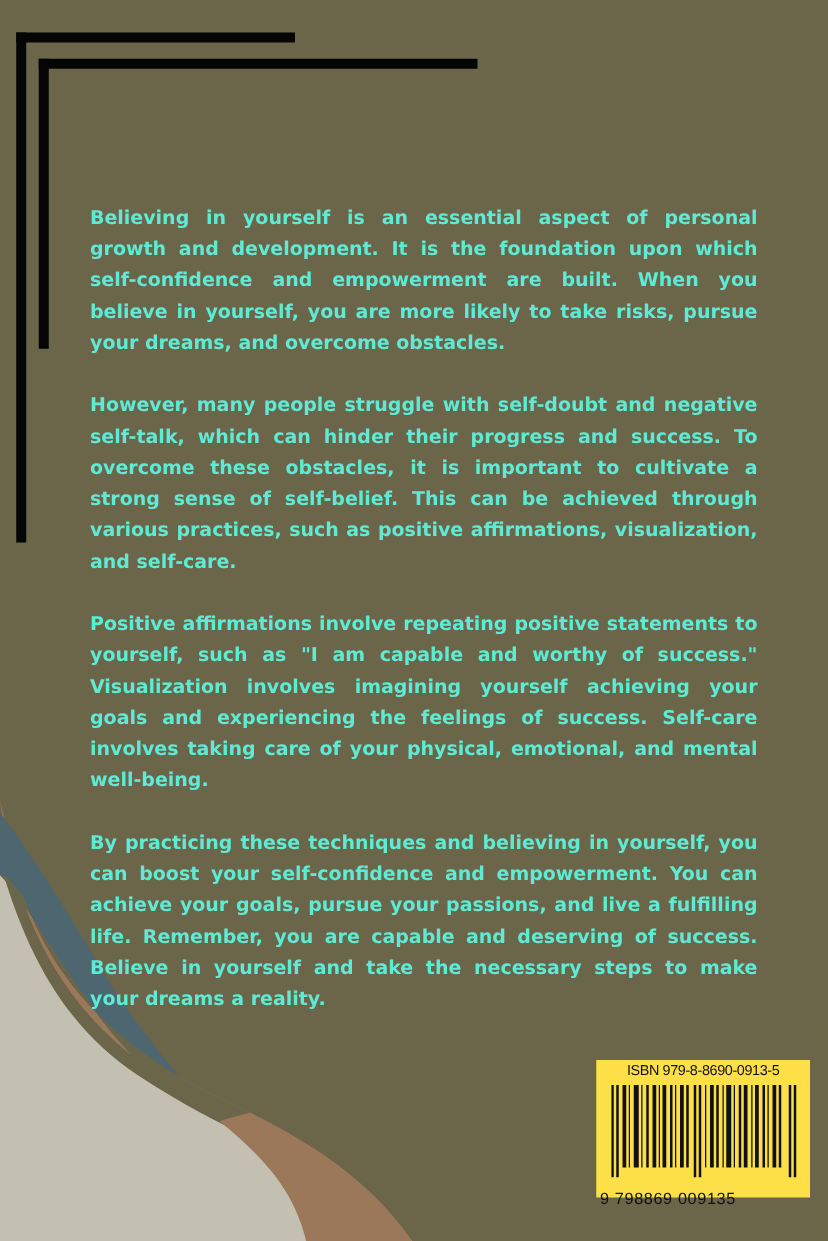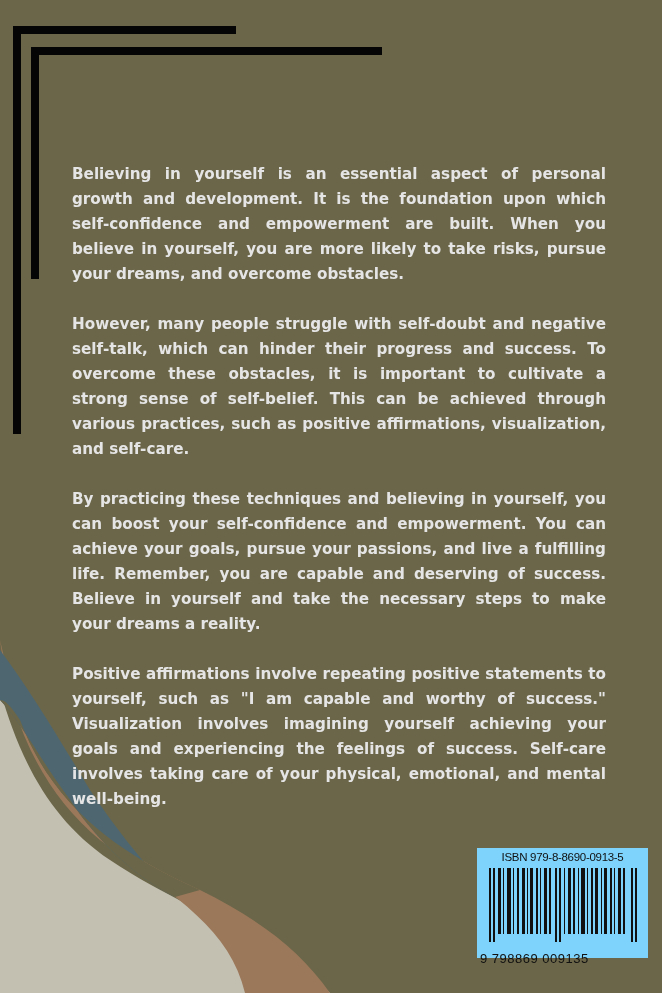--- a/index.html
+++ b/index.html
@@ -1,21 +1,21 @@
 <!DOCTYPE html>
 <html><head>
 <meta charset="utf-8">
 <style>
   html,body{margin:0;padding:0;}
   body{width:662px;height:993px;overflow:hidden;background:#6b6649;position:relative;font-family:"DejaVu Sans","Liberation Sans",sans-serif;}
   .bg{position:absolute;left:0;top:0;width:662px;height:993px;}
   .bar{position:absolute;background:#050505;}
-  .text{position:absolute;left:72px;top:162px;width:534px;color:#e5e5e5;font-size:15.2px;font-weight:bold;line-height:25px;text-align:justify;letter-spacing:0;}
+  .text{position:absolute;left:72px;top:162px;width:534px;color:#5eead4;font-size:15.2px;font-weight:bold;line-height:25px;text-align:justify;letter-spacing:0;}
   .text p{margin:0 0 25px 0;}
-  .barcode{position:absolute;left:477px;top:848px;width:171px;height:110px;background:#7dd3fc;}
+  .barcode{position:absolute;left:477px;top:848px;width:171px;height:110px;background:#fde047;}
   .isbn{position:absolute;left:0;top:3px;width:171px;text-align:center;font-family:"Liberation Sans",sans-serif;font-size:11.5px;color:#111;letter-spacing:-0.3px;}
   .bars{position:absolute;left:12px;top:20px;width:150px;height:74px;}
   .digits{position:absolute;left:3px;top:103px;font-family:"Liberation Sans",sans-serif;font-size:13px;color:#111;letter-spacing:0.5px;}
 </style>
 </head>
 <body>
 
 <svg class="bg" viewBox="0 0 662 993" xmlns="http://www.w3.org/2000/svg">
   <path d="M0,690 C20,760 50,820 110,860 C200,920 270,930 330,993 L0,993 Z" fill="#c3c0b2"></path>
   <path d="M0,640 C10,720 40,790 100,840 C180,900 230,930 245,993 L330,993 C300,950 260,920 200,890 C110,850 50,800 20,720 C10,690 5,660 0,640 Z" fill="#9c785a"></path>
@@ -24,22 +24,22 @@
 </svg>
 
 <div class="bar" style="left:13px;top:26px;width:223px;height:8px;"></div>
 <div class="bar" style="left:13px;top:26px;width:8px;height:408px;"></div>
 <div class="bar" style="left:31px;top:47px;width:351px;height:8px;"></div>
 <div class="bar" style="left:31px;top:47px;width:8px;height:232px;"></div>
 
 <div class="text">
   <p>Believing in yourself is an essential aspect of personal growth and development. It is the foundation upon which self-confidence and empowerment are built. When you believe in yourself, you are more likely to take risks, pursue your dreams, and overcome obstacles.</p>
   <p>However, many people struggle with self-doubt and negative self-talk, which can hinder their progress and success. To overcome these obstacles, it is important to cultivate a strong sense of self-belief. This can be achieved through various practices, such as positive affirmations, visualization, and self-care.</p>
+  <p>Positive affirmations involve repeating positive statements to yourself, such as "I am capable and worthy of success." Visualization involves imagining yourself achieving your goals and experiencing the feelings of success. Self-care involves taking care of your physical, emotional, and mental well-being.</p>
   <p>By practicing these techniques and believing in yourself, you can boost your self-confidence and empowerment. You can achieve your goals, pursue your passions, and live a fulfilling life. Remember, you are capable and deserving of success. Believe in yourself and take the necessary steps to make your dreams a reality.</p>
-  <p>Positive affirmations involve repeating positive statements to yourself, such as "I am capable and worthy of success." Visualization involves imagining yourself achieving your goals and experiencing the feelings of success. Self-care involves taking care of your physical, emotional, and mental well-being.</p>
 </div>
 
 <div class="barcode">
   <div class="isbn">ISBN 979-8-8690-0913-5</div>
   <svg class="bars" viewBox="0 0 150 74" preserveAspectRatio="none" xmlns="http://www.w3.org/2000/svg">
     <g fill="#111">
       <rect x="0" y="0" width="2" height="74"></rect>
         <rect x="4" y="0" width="2" height="74"></rect>
       <rect x="9" y="0" width="3" height="66"></rect>
         <rect x="14" y="0" width="1" height="66"></rect>

